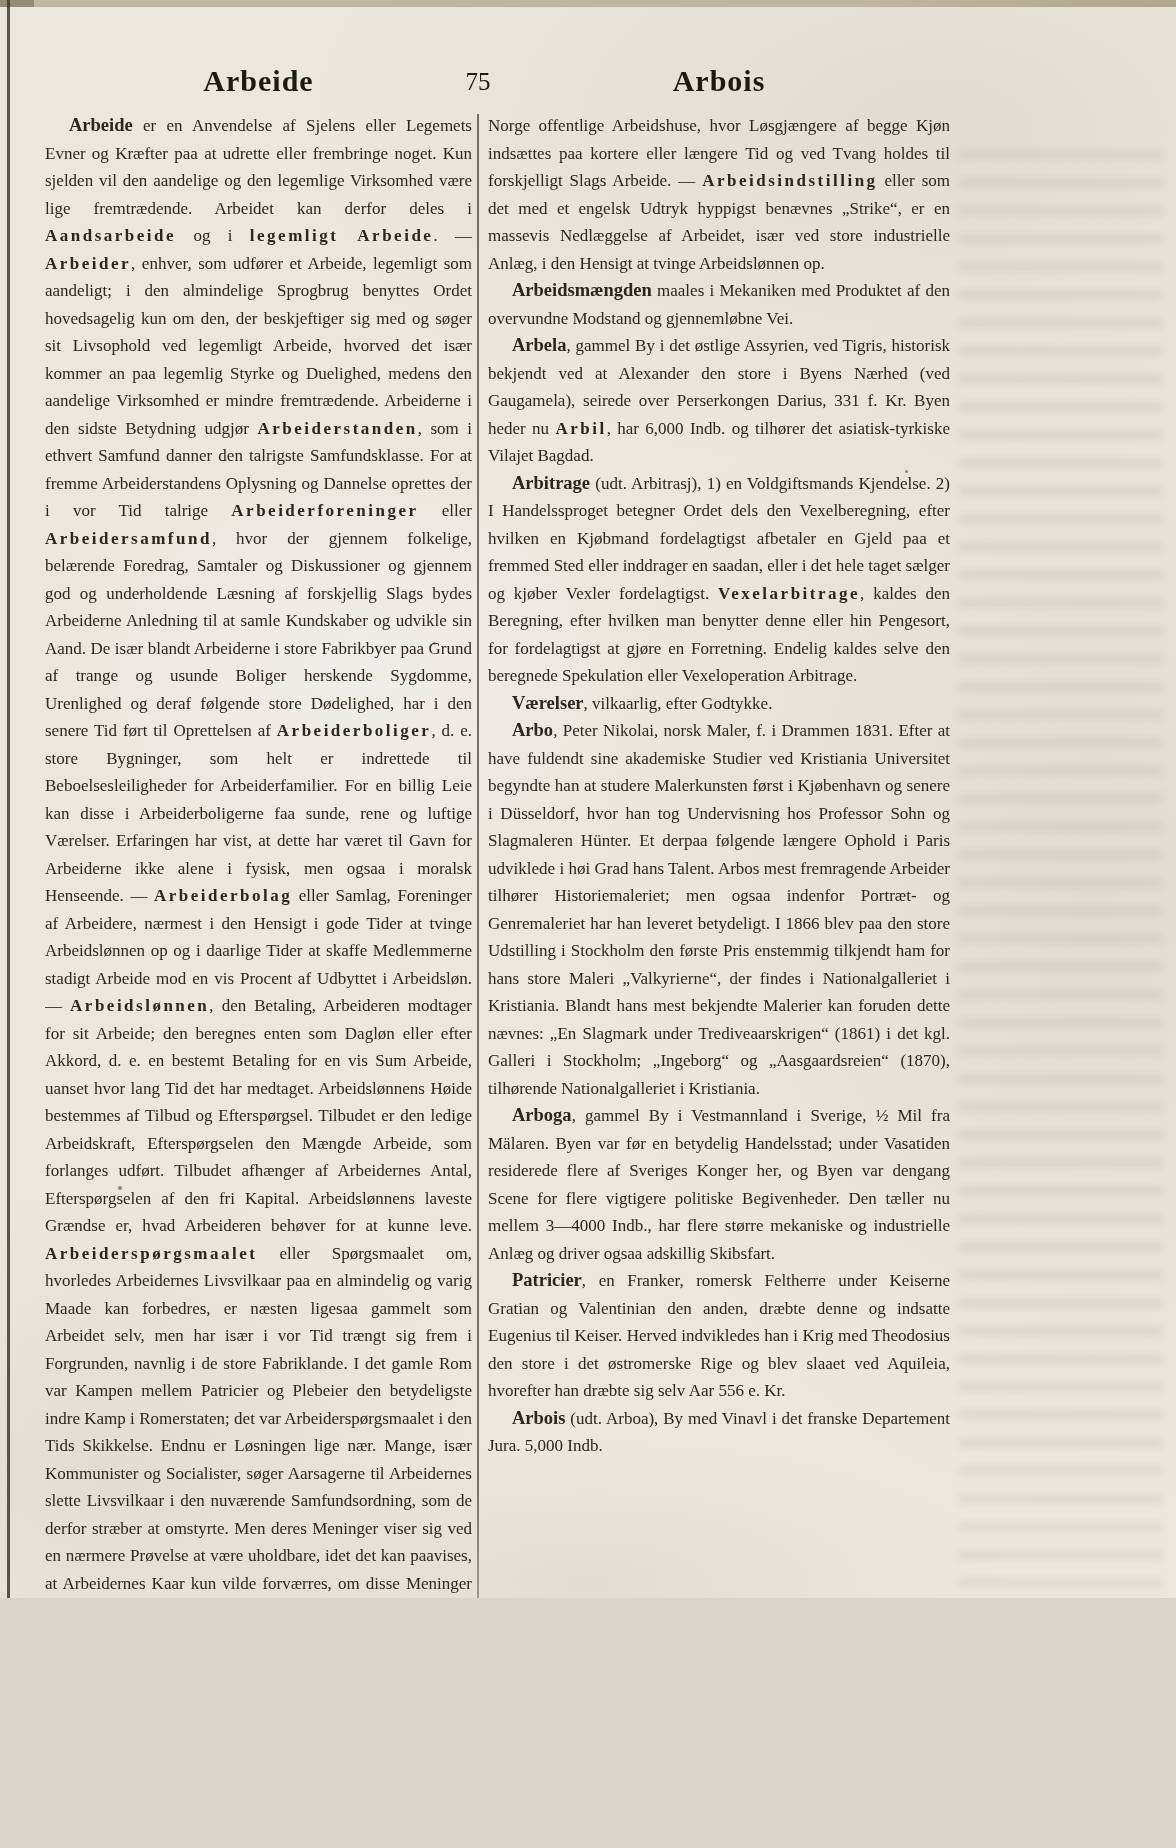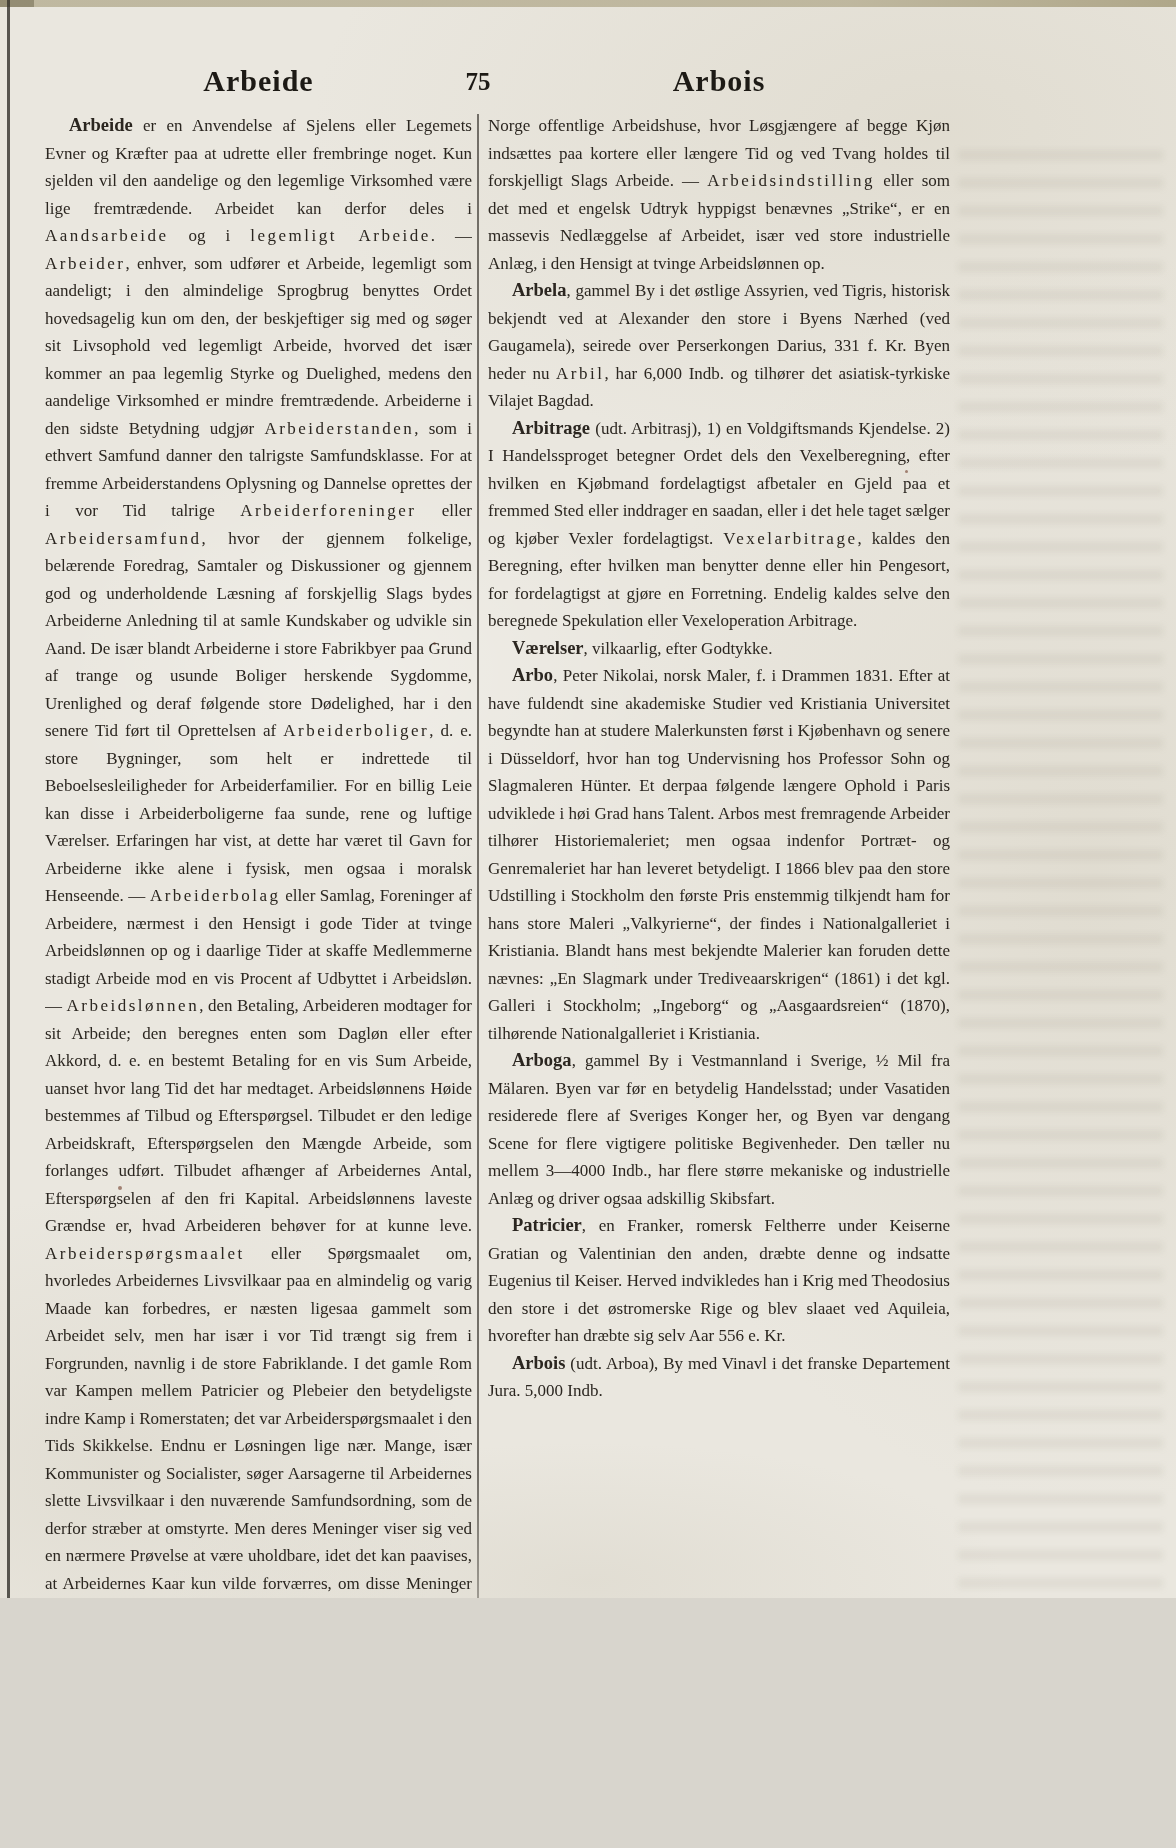--- a/index.html
+++ b/index.html
@@ -42,41 +42,41 @@
   .speck.s3{left:905px;top:470px;width:3px;height:3px;}
 
   .header{position:absolute;top:64px;left:0;width:100%;height:42px;}
   .kw{
     position:absolute;top:0;font-weight:bold;font-size:30px;
     letter-spacing:1px;color:var(--header-ink,#1d1a15);
   }
   .kw-left{left:45px;width:427px;text-align:center;}
   .page-num{
     position:absolute;top:4px;left:440px;width:76px;text-align:center;
-    font-size:25px;color:var(--header-ink,#1d1a15);font-weight:bold;
+    font-size:25px;color:var(--header-ink,#1d1a15);
   }
   .kw-right{left:488px;width:462px;text-align:center;}
 
   .col{
     position:absolute;top:112px;
     text-align:justify;
     font-size:17px;line-height:27.5px;
     overflow:hidden;
   }
   .col-left{left:45px;width:427px;height:1602px;}
   .col-right{left:488px;width:462px;height:1612px;}
   .divider{
     position:absolute;left:477px;top:114px;width:2px;height:1600px;
     background:linear-gradient(var(--rule,#55514a) 0 85%, rgba(85,81,74,.25));
     opacity:.8;
   }
   p.para{margin:0;padding:0;}
   p.para.indent{text-indent:24px;}
   .run-bold{font-weight:bold;font-size:18.5px;}
-  .run-spaced{letter-spacing:2.5px;}
+  .run-spaced{letter-spacing:2.5px;font-weight:bold;}
 </style>
 </head>
 <body>
 
 <div class="page">
   <div class="top-edge"></div>
   <div class="left-edge"></div>
   <div class="ghost"></div>
   <div class="speck s1"></div>
   <div class="speck s2"></div>
@@ -88,20 +88,21 @@
     <span class="kw kw-right">Arbois</span>
   </div>
 
   <div class="divider"></div>
 
   <div class="col col-left">
       <p class="para indent"><span class="run-bold">Arbeide</span><span class="run-normal"> er en Anvendelse af Sjelens eller Legemets Evner og Kræfter paa at udrette eller frembringe noget. Kun sjelden vil den aandelige og den legemlige Virksomhed være lige fremtrædende. Arbeidet kan derfor deles i </span><span class="run-spaced">Aandsarbeide</span><span class="run-normal"> og i </span><span class="run-spaced">legemligt Arbeide</span><span class="run-normal">. — </span><span class="run-spaced">Arbeider</span><span class="run-normal">, enhver, som udfører et Arbeide, legemligt som aandeligt; i den almindelige Sprogbrug benyttes Ordet hovedsagelig kun om den, der beskjeftiger sig med og søger sit Livsophold ved legemligt Arbeide, hvorved det især kommer an paa legemlig Styrke og Duelighed, medens den aandelige Virksomhed er mindre fremtrædende. Arbeiderne i den sidste Betydning udgjør </span><span class="run-spaced">Arbeiderstanden</span><span class="run-normal">, som i ethvert Samfund danner den talrigste Samfundsklasse. For at fremme Arbeiderstandens Oplysning og Dannelse oprettes der i vor Tid talrige </span><span class="run-spaced">Arbeiderforeninger</span><span class="run-normal"> eller </span><span class="run-spaced">Arbeidersamfund</span><span class="run-normal">, hvor der gjennem folkelige, belærende Foredrag, Samtaler og Diskussioner og gjennem god og underholdende Læsning af forskjellig Slags bydes Arbeiderne Anledning til at samle Kundskaber og udvikle sin Aand. De især blandt Arbeiderne i store Fabrikbyer paa Grund af trange og usunde Boliger herskende Sygdomme, Urenlighed og deraf følgende store Dødelighed, har i den senere Tid ført til Oprettelsen af </span><span class="run-spaced">Arbeiderboliger</span><span class="run-normal">, d. e. store Bygninger, som helt er indrettede til Beboelsesleiligheder for Arbeiderfamilier. For en billig Leie kan disse i Arbeiderboligerne faa sunde, rene og luftige Værelser. Erfaringen har vist, at dette har været til Gavn for Arbeiderne ikke alene i fysisk, men ogsaa i moralsk Henseende. — </span><span class="run-spaced">Arbeiderbolag</span><span class="run-normal"> eller Samlag, Foreninger af Arbeidere, nærmest i den Hensigt i gode Tider at tvinge Arbeidslønnen op og i daarlige Tider at skaffe Medlemmerne stadigt Arbeide mod en vis Procent af Udbyttet i Arbeidsløn. — </span><span class="run-spaced">Arbeidslønnen</span><span class="run-normal">, den Betaling, Arbeideren modtager for sit Arbeide; den beregnes enten som Dagløn eller efter Akkord, d. e. en bestemt Betaling for en vis Sum Arbeide, uanset hvor lang Tid det har medtaget. Arbeidslønnens Høide bestemmes af Tilbud og Efterspørgsel. Tilbudet er den ledige Arbeidskraft, Efterspørgselen den Mængde Arbeide, som forlanges udført. Tilbudet afhænger af Arbeidernes Antal, Efterspørgselen af den fri Kapital. Arbeidslønnens laveste Grændse er, hvad Arbeideren behøver for at kunne leve. </span><span class="run-spaced">Arbeiderspørgsmaalet</span><span class="run-normal"> eller Spørgsmaalet om, hvorledes Arbeidernes Livsvilkaar paa en almindelig og varig Maade kan forbedres, er næsten ligesaa gammelt som Arbeidet selv, men har især i vor Tid trængt sig frem i Forgrunden, navnlig i de store Fabriklande. I det gamle Rom var Kampen mellem Patricier og Plebeier den betydeligste indre Kamp i Romerstaten; det var Arbeiderspørgsmaalet i den Tids Skikkelse. Endnu er Løsningen lige nær. Mange, især Kommunister og Socialister, søger Aarsagerne til Arbeidernes slette Livsvilkaar i den nuværende Samfundsordning, som de derfor stræber at omstyrte. Men deres Meninger viser sig ved en nærmere Prøvelse at være uholdbare, idet det kan paavises, at Arbeidernes Kaar kun vilde forværres, om disse Meninger gik igjennem, og de enkelte praktiske Forsøg, man har havt Anledning til at se, er aldeles mislykkede. — </span><span class="run-spaced">Arbeidsanstalter</span><span class="run-normal"> kaldes i</span></p>
     </div>
   <div class="col col-right">
       <p class="para"><span class="run-normal">Norge offentlige Arbeidshuse, hvor Løsgjængere af begge Kjøn indsættes paa kortere eller længere Tid og ved Tvang holdes til forskjelligt Slags Arbeide. — </span><span class="run-spaced">Arbeidsindstilling</span><span class="run-normal"> eller som det med et engelsk Udtryk hyppigst benævnes „Strike“, er en massevis Nedlæggelse af Arbeidet, især ved store industrielle Anlæg, i den Hensigt at tvinge Arbeidslønnen op.</span></p>
+      <p class="para indent"><span class="run-bold">Arbeidsmængden</span><span class="run-normal"> maales i Mekaniken med Produktet af den overvundne Modstand og gjennemløbne Vei.</span></p>
       <p class="para indent"><span class="run-bold">Arbela</span><span class="run-normal">, gammel By i det østlige Assyrien, ved Tigris, historisk bekjendt ved at Alexander den store i Byens Nærhed (ved Gaugamela), seirede over Perserkongen Darius, 331 f. Kr. Byen heder nu </span><span class="run-spaced">Arbil</span><span class="run-normal">, har 6,000 Indb. og tilhører det asiatisk-tyrkiske Vilajet Bagdad.</span></p>
       <p class="para indent"><span class="run-bold">Arbitrage</span><span class="run-normal"> (udt. Arbitrasj), 1) en Voldgiftsmands Kjendelse. 2) I Handelssproget betegner Ordet dels den Vexelberegning, efter hvilken en Kjøbmand fordelagtigst afbetaler en Gjeld paa et fremmed Sted eller inddrager en saadan, eller i det hele taget sælger og kjøber Vexler fordelagtigst. </span><span class="run-spaced">Vexelarbitrage</span><span class="run-normal">, kaldes den Beregning, efter hvilken man benytter denne eller hin Pengesort, for fordelagtigst at gjøre en Forretning. Endelig kaldes selve den beregnede Spekulation eller Vexeloperation Arbitrage.</span></p>
       <p class="para indent"><span class="run-bold">Værelser</span><span class="run-normal">, vilkaarlig, efter Godtykke.</span></p>
       <p class="para indent"><span class="run-bold">Arbo</span><span class="run-normal">, Peter Nikolai, norsk Maler, f. i Drammen 1831. Efter at have fuldendt sine akademiske Studier ved Kristiania Universitet begyndte han at studere Malerkunsten først i Kjøbenhavn og senere i Düsseldorf, hvor han tog Undervisning hos Professor Sohn og Slagmaleren Hünter. Et derpaa følgende længere Ophold i Paris udviklede i høi Grad hans Talent. Arbos mest fremragende Arbeider tilhører Historiemaleriet; men ogsaa indenfor Portræt- og Genremaleriet har han leveret betydeligt. I 1866 blev paa den store Udstilling i Stockholm den første Pris enstemmig tilkjendt ham for hans store Maleri „Valkyrierne“, der findes i Nationalgalleriet i Kristiania. Blandt hans mest bekjendte Malerier kan foruden dette nævnes: „En Slagmark under Trediveaarskrigen“ (1861) i det kgl. Galleri i Stockholm; „Ingeborg“ og „Aasgaardsreien“ (1870), tilhørende Nationalgalleriet i Kristiania.</span></p>
       <p class="para indent"><span class="run-bold">Arboga</span><span class="run-normal">, gammel By i Vestmannland i Sverige, ½ Mil fra Mälaren. Byen var før en betydelig Handelsstad; under Vasatiden residerede flere af Sveriges Konger her, og Byen var dengang Scene for flere vigtigere politiske Begivenheder. Den tæller nu mellem 3—4000 Indb., har flere større mekaniske og industrielle Anlæg og driver ogsaa adskillig Skibsfart.</span></p>
       <p class="para indent"><span class="run-bold">Patricier</span><span class="run-normal">, en Franker, romersk Feltherre under Keiserne Gratian og Valentinian den anden, dræbte denne og indsatte Eugenius til Keiser. Herved indvikledes han i Krig med Theodosius den store i det østromerske Rige og blev slaaet ved Aquileia, hvorefter han dræbte sig selv Aar 556 e. Kr.</span></p>
       <p class="para indent"><span class="run-bold">Arbois</span><span class="run-normal"> (udt. Arboa), By med Vinavl i det franske Departement Jura. 5,000 Indb.</span></p>
     </div>
 </div>
 

